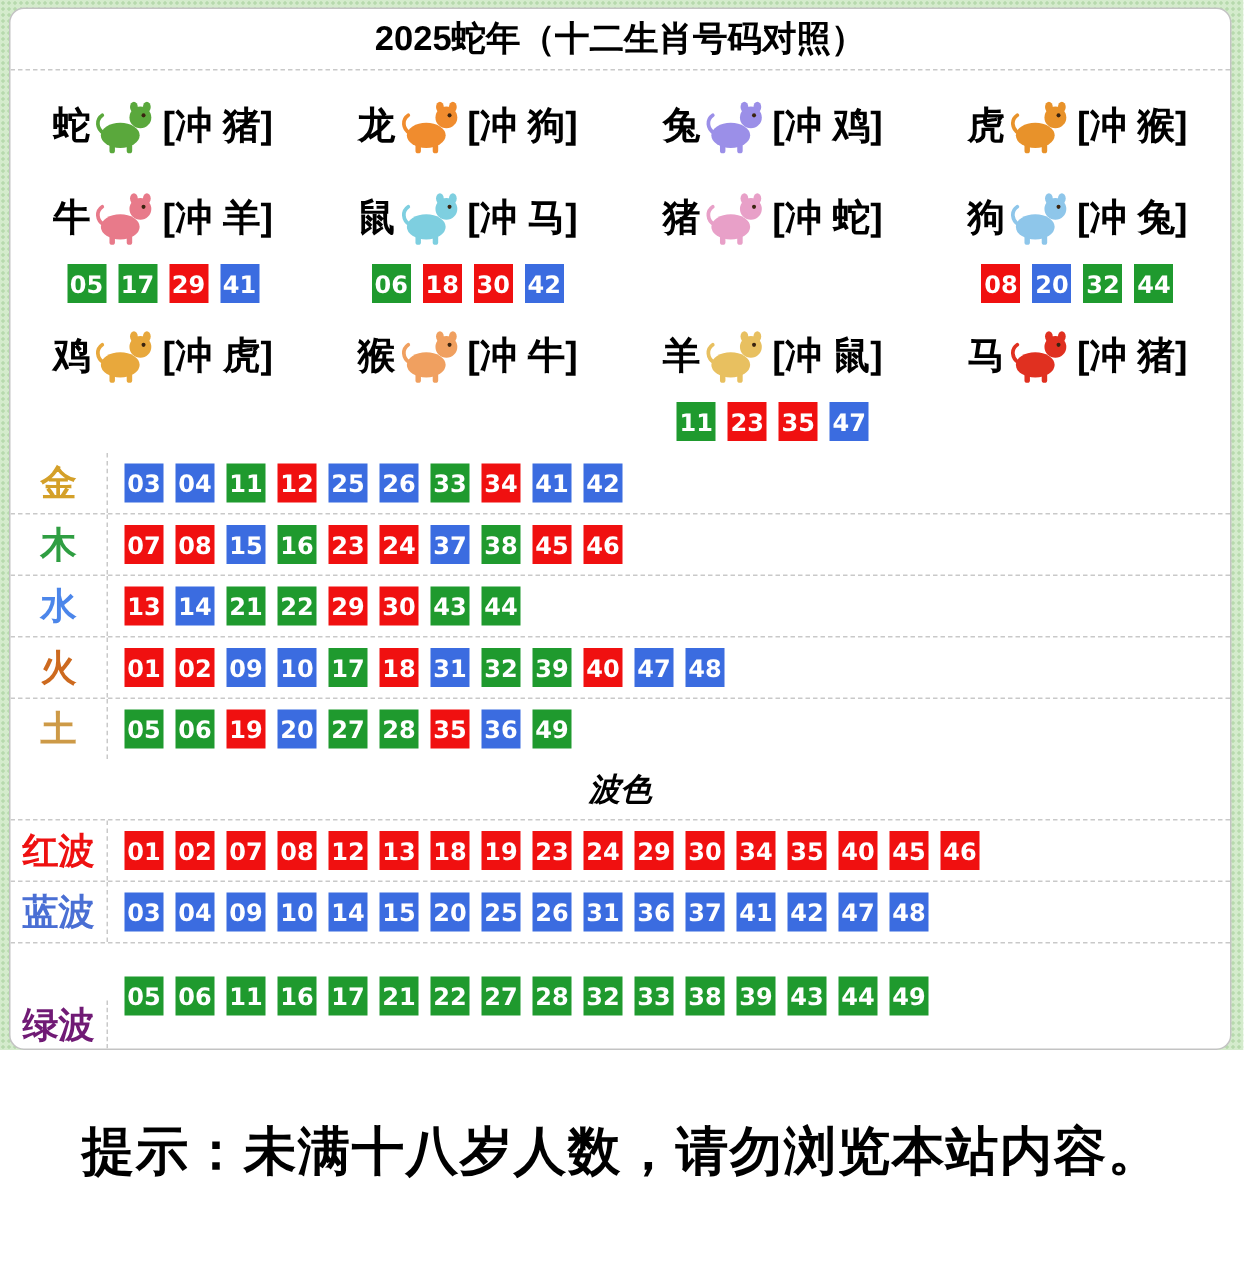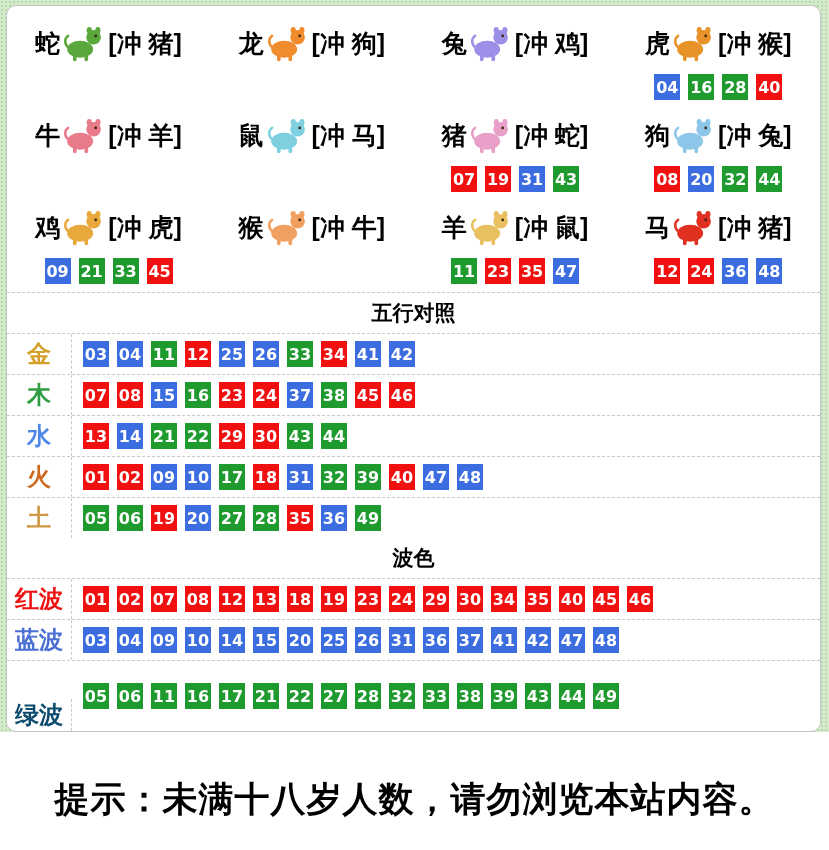--- a/index.html
+++ b/index.html
@@ -44,21 +44,21 @@
     color:#fff;font-weight:bold;font-size:16px;
     font-family:"DejaVu Sans","Liberation Sans",sans-serif;
   }
   
   .section-header{
     text-align:center;font-weight:bold;font-size:21px;
     padding:6px 0;
     border-top:1px dashed #c9c9c9;
     border-bottom:1px dashed #c9c9c9;
   }
-  .section-header.no-top{border-top:none;}
+  .section-header.no-top{border-top:none;font-style:italic;}
   
   .data-row{
     display:flex;align-items:stretch;
     border-bottom:1px dashed #c9c9c9;
     min-height:40px;
   }
   .data-row:last-child{border-bottom:none;}
   .row-label{
     width:64px;flex:0 0 64px;
     display:flex;align-items:center;justify-content:center;
@@ -79,20 +79,21 @@
     padding-bottom:60px;
     font-family:"DejaVu Sans","Liberation Sans",sans-serif;
   }
 </style>
 </head>
 <body>
 
 <div class="page-bg">
   <div class="card">
 
+    <div class="title">2025蛇年（十二生肖号码对照）</div>
 
     <div class="zodiac-grid" id="zodiacGrid">
   <div class="zodiac-cell">
     <div class="animal-line">
       <span>蛇</span>
             <span class="animal-icon" style="color: rgb(90, 168, 60);">
               <svg viewBox="0 0 48 40" aria-hidden="true">
         <path d="M8.5 25 C 3.5 22, 3 15.5, 7.5 12.5" fill="none" stroke="currentColor" stroke-width="2.6" stroke-linecap="round"></path>
         <ellipse cx="29.5" cy="6.8" rx="2.7" ry="3.6" fill="currentColor"></ellipse>
         <ellipse cx="38.5" cy="6.8" rx="2.7" ry="3.6" fill="currentColor"></ellipse>
@@ -155,79 +156,79 @@
         <ellipse cx="38.5" cy="6.8" rx="2.7" ry="3.6" fill="currentColor"></ellipse>
         <rect x="12.5" y="30" width="3.8" height="9" rx="1.8" fill="currentColor"></rect>
         <rect x="24.5" y="30" width="3.8" height="9" rx="1.8" fill="currentColor"></rect>
         <ellipse cx="20" cy="26.5" rx="13.5" ry="8.8" fill="currentColor"></ellipse>
         <circle cx="34" cy="14" r="7.6" fill="currentColor"></circle>
         <circle cx="36.2" cy="12.6" r="1.4" fill="#3a2410"></circle>
       </svg>
             </span>
             <span>[冲 猴]</span>
     </div>
-    <div class="num-row"><span class="tile" style="background: rgb(59, 108, 224);">04</span><span class="tile" style="background: rgb(31, 154, 46);">16</span><span class="tile" style="background: rgb(31, 154, 46);">28</span><span class="tile" style="background: rgb(240, 16, 16);">40</span></div>
   </div>
 
   <div class="zodiac-cell">
     <div class="animal-line">
       <span>牛</span>
             <span class="animal-icon" style="color: rgb(232, 122, 138);">
               <svg viewBox="0 0 48 40" aria-hidden="true">
         <path d="M8.5 25 C 3.5 22, 3 15.5, 7.5 12.5" fill="none" stroke="currentColor" stroke-width="2.6" stroke-linecap="round"></path>
         <ellipse cx="29.5" cy="6.8" rx="2.7" ry="3.6" fill="currentColor"></ellipse>
         <ellipse cx="38.5" cy="6.8" rx="2.7" ry="3.6" fill="currentColor"></ellipse>
         <rect x="12.5" y="30" width="3.8" height="9" rx="1.8" fill="currentColor"></rect>
         <rect x="24.5" y="30" width="3.8" height="9" rx="1.8" fill="currentColor"></rect>
         <ellipse cx="20" cy="26.5" rx="13.5" ry="8.8" fill="currentColor"></ellipse>
         <circle cx="34" cy="14" r="7.6" fill="currentColor"></circle>
         <circle cx="36.2" cy="12.6" r="1.4" fill="#3a2410"></circle>
       </svg>
             </span>
             <span>[冲 羊]</span>
     </div>
+    <div class="num-row"><span class="tile" style="background: rgb(31, 154, 46);">05</span><span class="tile" style="background: rgb(31, 154, 46);">17</span><span class="tile" style="background: rgb(240, 16, 16);">29</span><span class="tile" style="background: rgb(59, 108, 224);">41</span></div>
   </div>
 
   <div class="zodiac-cell">
     <div class="animal-line">
       <span>鼠</span>
             <span class="animal-icon" style="color: rgb(126, 207, 224);">
               <svg viewBox="0 0 48 40" aria-hidden="true">
         <path d="M8.5 25 C 3.5 22, 3 15.5, 7.5 12.5" fill="none" stroke="currentColor" stroke-width="2.6" stroke-linecap="round"></path>
         <ellipse cx="29.5" cy="6.8" rx="2.7" ry="3.6" fill="currentColor"></ellipse>
         <ellipse cx="38.5" cy="6.8" rx="2.7" ry="3.6" fill="currentColor"></ellipse>
         <rect x="12.5" y="30" width="3.8" height="9" rx="1.8" fill="currentColor"></rect>
         <rect x="24.5" y="30" width="3.8" height="9" rx="1.8" fill="currentColor"></rect>
         <ellipse cx="20" cy="26.5" rx="13.5" ry="8.8" fill="currentColor"></ellipse>
         <circle cx="34" cy="14" r="7.6" fill="currentColor"></circle>
         <circle cx="36.2" cy="12.6" r="1.4" fill="#3a2410"></circle>
       </svg>
             </span>
             <span>[冲 马]</span>
     </div>
+    <div class="num-row"><span class="tile" style="background: rgb(31, 154, 46);">06</span><span class="tile" style="background: rgb(240, 16, 16);">18</span><span class="tile" style="background: rgb(240, 16, 16);">30</span><span class="tile" style="background: rgb(59, 108, 224);">42</span></div>
   </div>
 
   <div class="zodiac-cell">
     <div class="animal-line">
       <span>猪</span>
             <span class="animal-icon" style="color: rgb(232, 160, 200);">
               <svg viewBox="0 0 48 40" aria-hidden="true">
         <path d="M8.5 25 C 3.5 22, 3 15.5, 7.5 12.5" fill="none" stroke="currentColor" stroke-width="2.6" stroke-linecap="round"></path>
         <ellipse cx="29.5" cy="6.8" rx="2.7" ry="3.6" fill="currentColor"></ellipse>
         <ellipse cx="38.5" cy="6.8" rx="2.7" ry="3.6" fill="currentColor"></ellipse>
         <rect x="12.5" y="30" width="3.8" height="9" rx="1.8" fill="currentColor"></rect>
         <rect x="24.5" y="30" width="3.8" height="9" rx="1.8" fill="currentColor"></rect>
         <ellipse cx="20" cy="26.5" rx="13.5" ry="8.8" fill="currentColor"></ellipse>
         <circle cx="34" cy="14" r="7.6" fill="currentColor"></circle>
         <circle cx="36.2" cy="12.6" r="1.4" fill="#3a2410"></circle>
       </svg>
             </span>
             <span>[冲 蛇]</span>
     </div>
-    <div class="num-row"><span class="tile" style="background: rgb(240, 16, 16);">07</span><span class="tile" style="background: rgb(240, 16, 16);">19</span><span class="tile" style="background: rgb(59, 108, 224);">31</span><span class="tile" style="background: rgb(31, 154, 46);">43</span></div>
   </div>
 
   <div class="zodiac-cell">
     <div class="animal-line">
       <span>狗</span>
             <span class="animal-icon" style="color: rgb(142, 198, 234);">
               <svg viewBox="0 0 48 40" aria-hidden="true">
         <path d="M8.5 25 C 3.5 22, 3 15.5, 7.5 12.5" fill="none" stroke="currentColor" stroke-width="2.6" stroke-linecap="round"></path>
         <ellipse cx="29.5" cy="6.8" rx="2.7" ry="3.6" fill="currentColor"></ellipse>
         <ellipse cx="38.5" cy="6.8" rx="2.7" ry="3.6" fill="currentColor"></ellipse>
@@ -253,21 +254,20 @@
         <ellipse cx="38.5" cy="6.8" rx="2.7" ry="3.6" fill="currentColor"></ellipse>
         <rect x="12.5" y="30" width="3.8" height="9" rx="1.8" fill="currentColor"></rect>
         <rect x="24.5" y="30" width="3.8" height="9" rx="1.8" fill="currentColor"></rect>
         <ellipse cx="20" cy="26.5" rx="13.5" ry="8.8" fill="currentColor"></ellipse>
         <circle cx="34" cy="14" r="7.6" fill="currentColor"></circle>
         <circle cx="36.2" cy="12.6" r="1.4" fill="#3a2410"></circle>
       </svg>
             </span>
             <span>[冲 虎]</span>
     </div>
-    <div class="num-row"><span class="tile" style="background: rgb(59, 108, 224);">09</span><span class="tile" style="background: rgb(31, 154, 46);">21</span><span class="tile" style="background: rgb(31, 154, 46);">33</span><span class="tile" style="background: rgb(240, 16, 16);">45</span></div>
   </div>
 
   <div class="zodiac-cell">
     <div class="animal-line">
       <span>猴</span>
             <span class="animal-icon" style="color: rgb(240, 160, 96);">
               <svg viewBox="0 0 48 40" aria-hidden="true">
         <path d="M8.5 25 C 3.5 22, 3 15.5, 7.5 12.5" fill="none" stroke="currentColor" stroke-width="2.6" stroke-linecap="round"></path>
         <ellipse cx="29.5" cy="6.8" rx="2.7" ry="3.6" fill="currentColor"></ellipse>
         <ellipse cx="38.5" cy="6.8" rx="2.7" ry="3.6" fill="currentColor"></ellipse>
@@ -312,25 +312,23 @@
         <ellipse cx="38.5" cy="6.8" rx="2.7" ry="3.6" fill="currentColor"></ellipse>
         <rect x="12.5" y="30" width="3.8" height="9" rx="1.8" fill="currentColor"></rect>
         <rect x="24.5" y="30" width="3.8" height="9" rx="1.8" fill="currentColor"></rect>
         <ellipse cx="20" cy="26.5" rx="13.5" ry="8.8" fill="currentColor"></ellipse>
         <circle cx="34" cy="14" r="7.6" fill="currentColor"></circle>
         <circle cx="36.2" cy="12.6" r="1.4" fill="#3a2410"></circle>
       </svg>
             </span>
             <span>[冲 猪]</span>
     </div>
-    <div class="num-row"><span class="tile" style="background: rgb(240, 16, 16);">12</span><span class="tile" style="background: rgb(240, 16, 16);">24</span><span class="tile" style="background: rgb(59, 108, 224);">36</span><span class="tile" style="background: rgb(59, 108, 224);">48</span></div>
   </div>
 </div>
 
-    <div class="section-header">五行对照</div>
     <div id="elementsTable">
   <div class="data-row">
     <div class="row-label" style="color: rgb(212, 160, 41);">金</div>
     <div class="row-nums">
             <span class="tile" style="background: rgb(59, 108, 224);">03</span>
             <span class="tile" style="background: rgb(59, 108, 224);">04</span>
             <span class="tile" style="background: rgb(31, 154, 46);">11</span>
             <span class="tile" style="background: rgb(240, 16, 16);">12</span>
             <span class="tile" style="background: rgb(59, 108, 224);">25</span>
             <span class="tile" style="background: rgb(59, 108, 224);">26</span>
@@ -446,21 +444,21 @@
             <span class="tile" style="background: rgb(59, 108, 224);">36</span>
             <span class="tile" style="background: rgb(59, 108, 224);">37</span>
             <span class="tile" style="background: rgb(59, 108, 224);">41</span>
             <span class="tile" style="background: rgb(59, 108, 224);">42</span>
             <span class="tile" style="background: rgb(59, 108, 224);">47</span>
             <span class="tile" style="background: rgb(59, 108, 224);">48</span>
           </div>
   </div>
 
   <div class="data-row">
-    <div class="row-label" style="color: #0c4a6e; margin-top: 38px;">绿波</div>
+    <div class="row-label" style="color: #701a75; margin-top: 38px;">绿波</div>
     <div class="row-nums">
             <span class="tile" style="background: rgb(31, 154, 46);">05</span>
             <span class="tile" style="background: rgb(31, 154, 46);">06</span>
             <span class="tile" style="background: rgb(31, 154, 46);">11</span>
             <span class="tile" style="background: rgb(31, 154, 46);">16</span>
             <span class="tile" style="background: rgb(31, 154, 46);">17</span>
             <span class="tile" style="background: rgb(31, 154, 46);">21</span>
             <span class="tile" style="background: rgb(31, 154, 46);">22</span>
             <span class="tile" style="background: rgb(31, 154, 46);">27</span>
             <span class="tile" style="background: rgb(31, 154, 46);">28</span>

